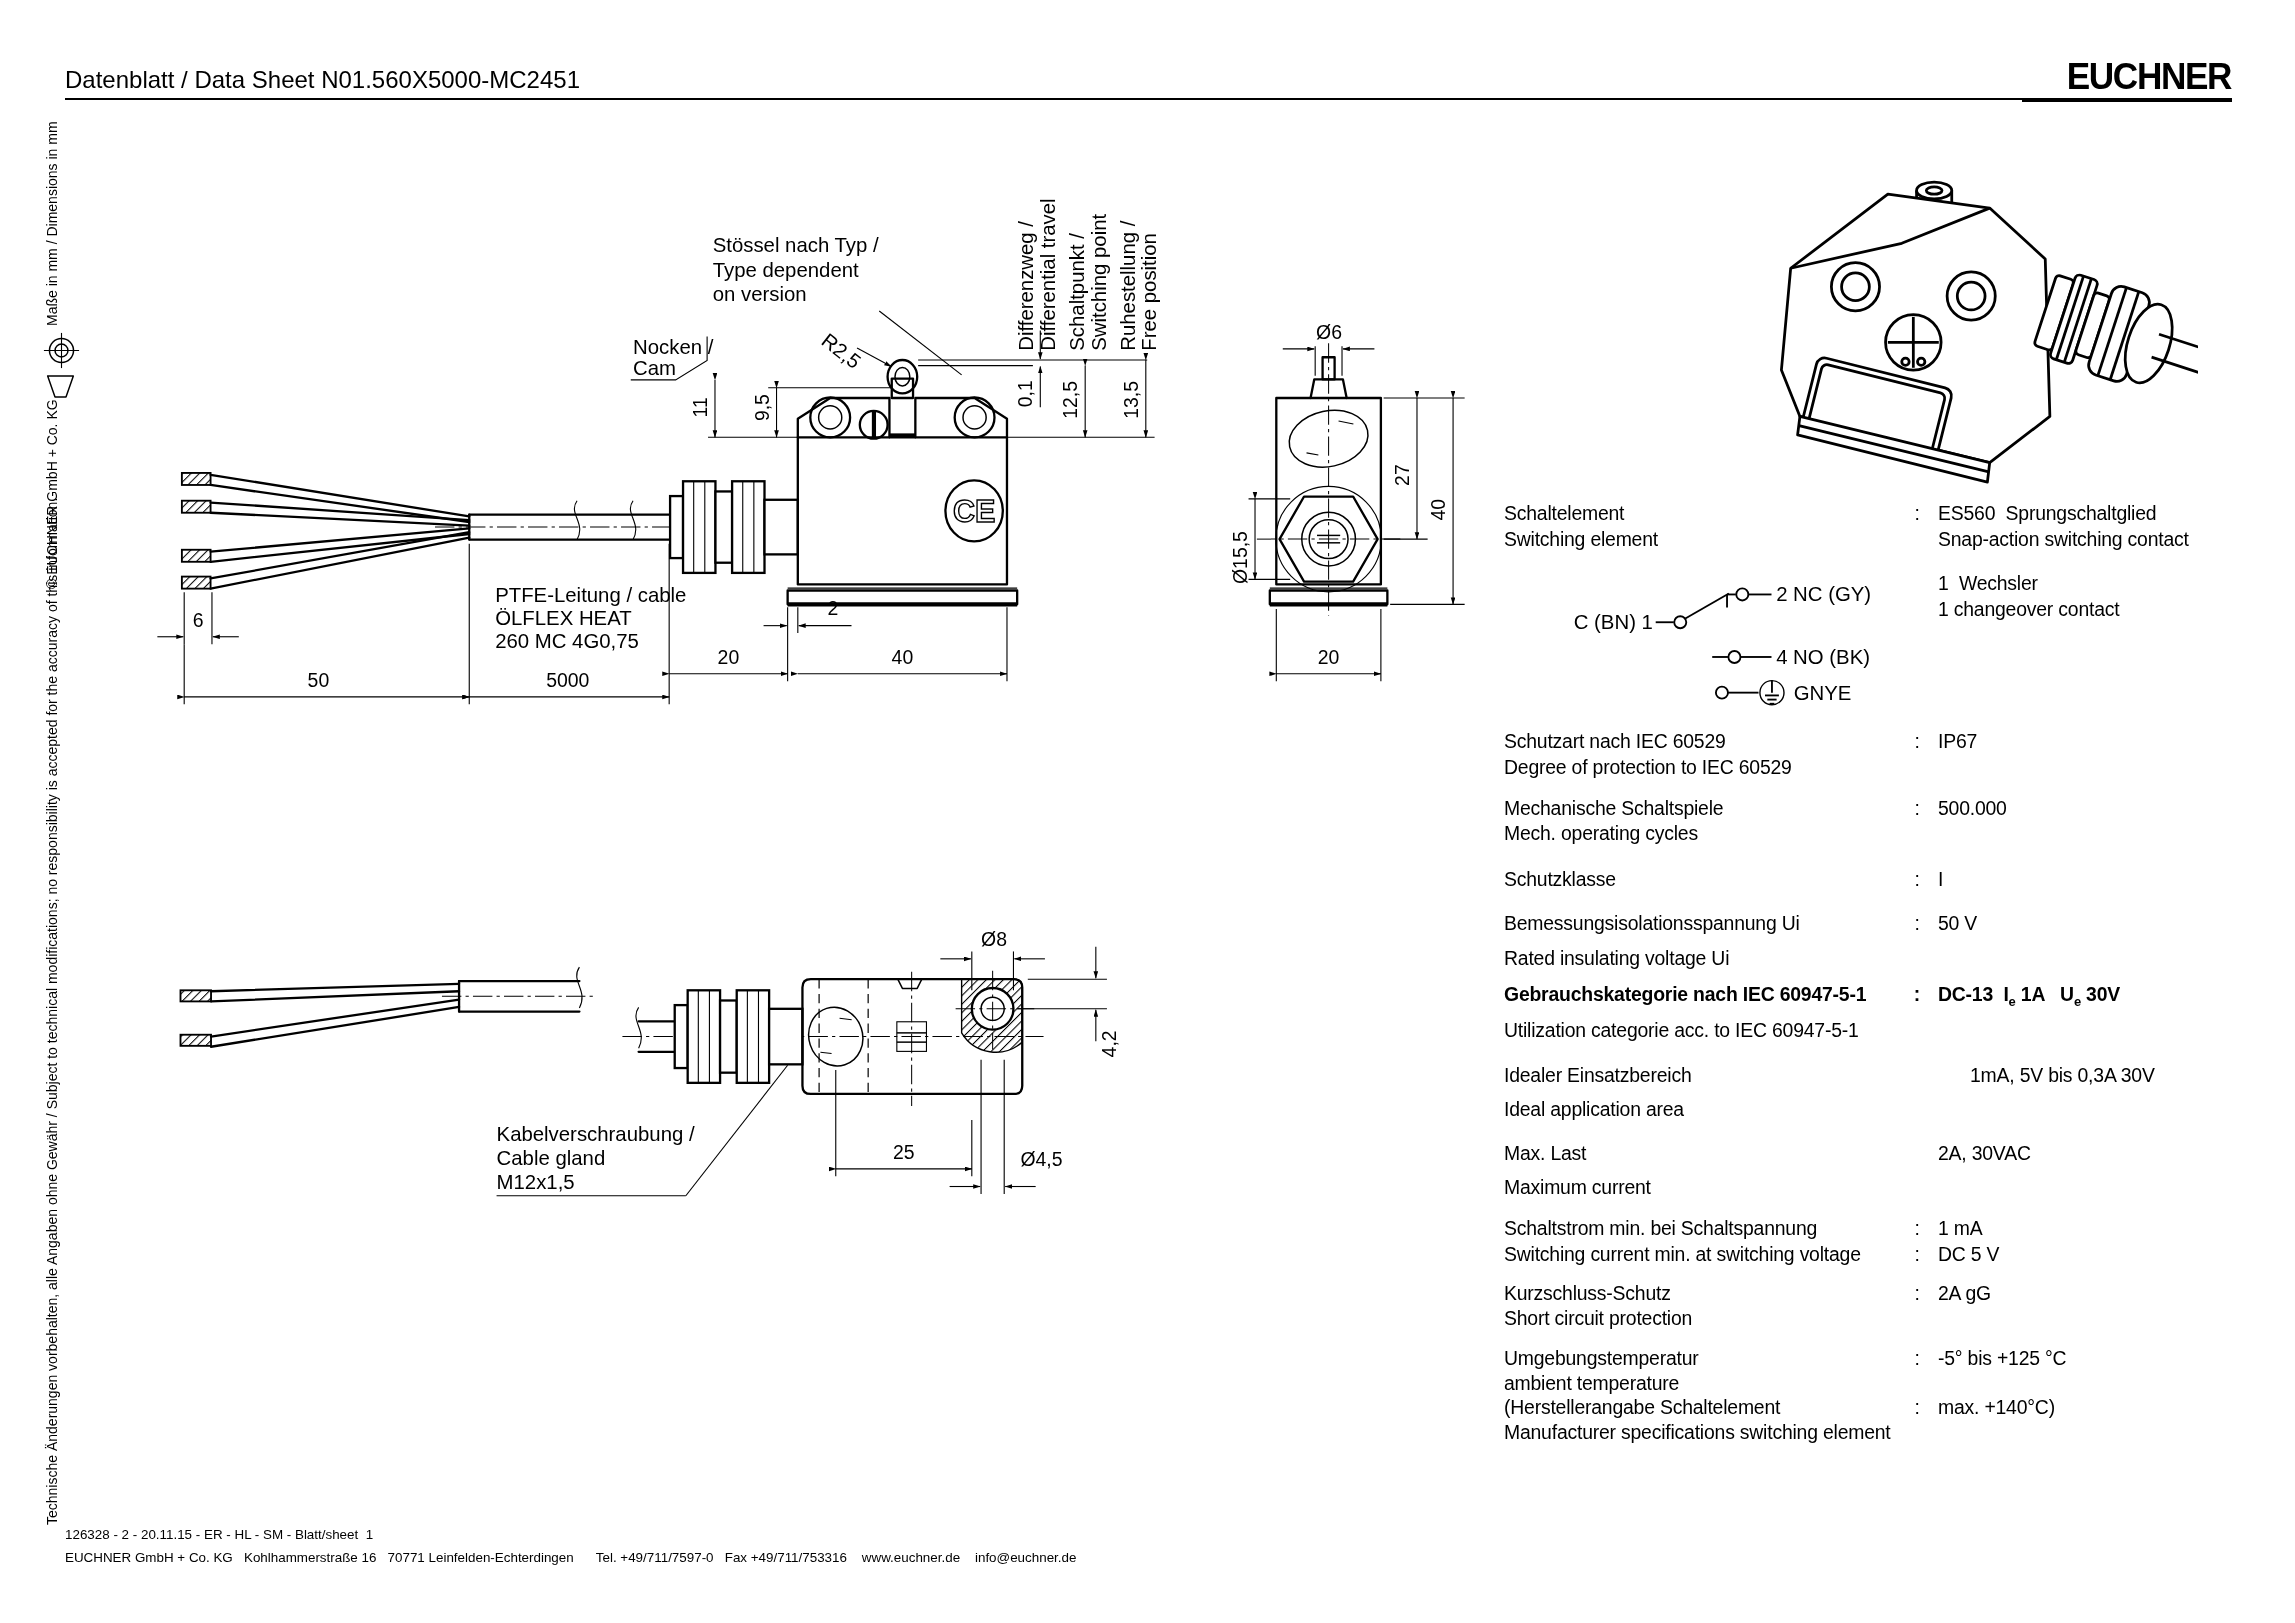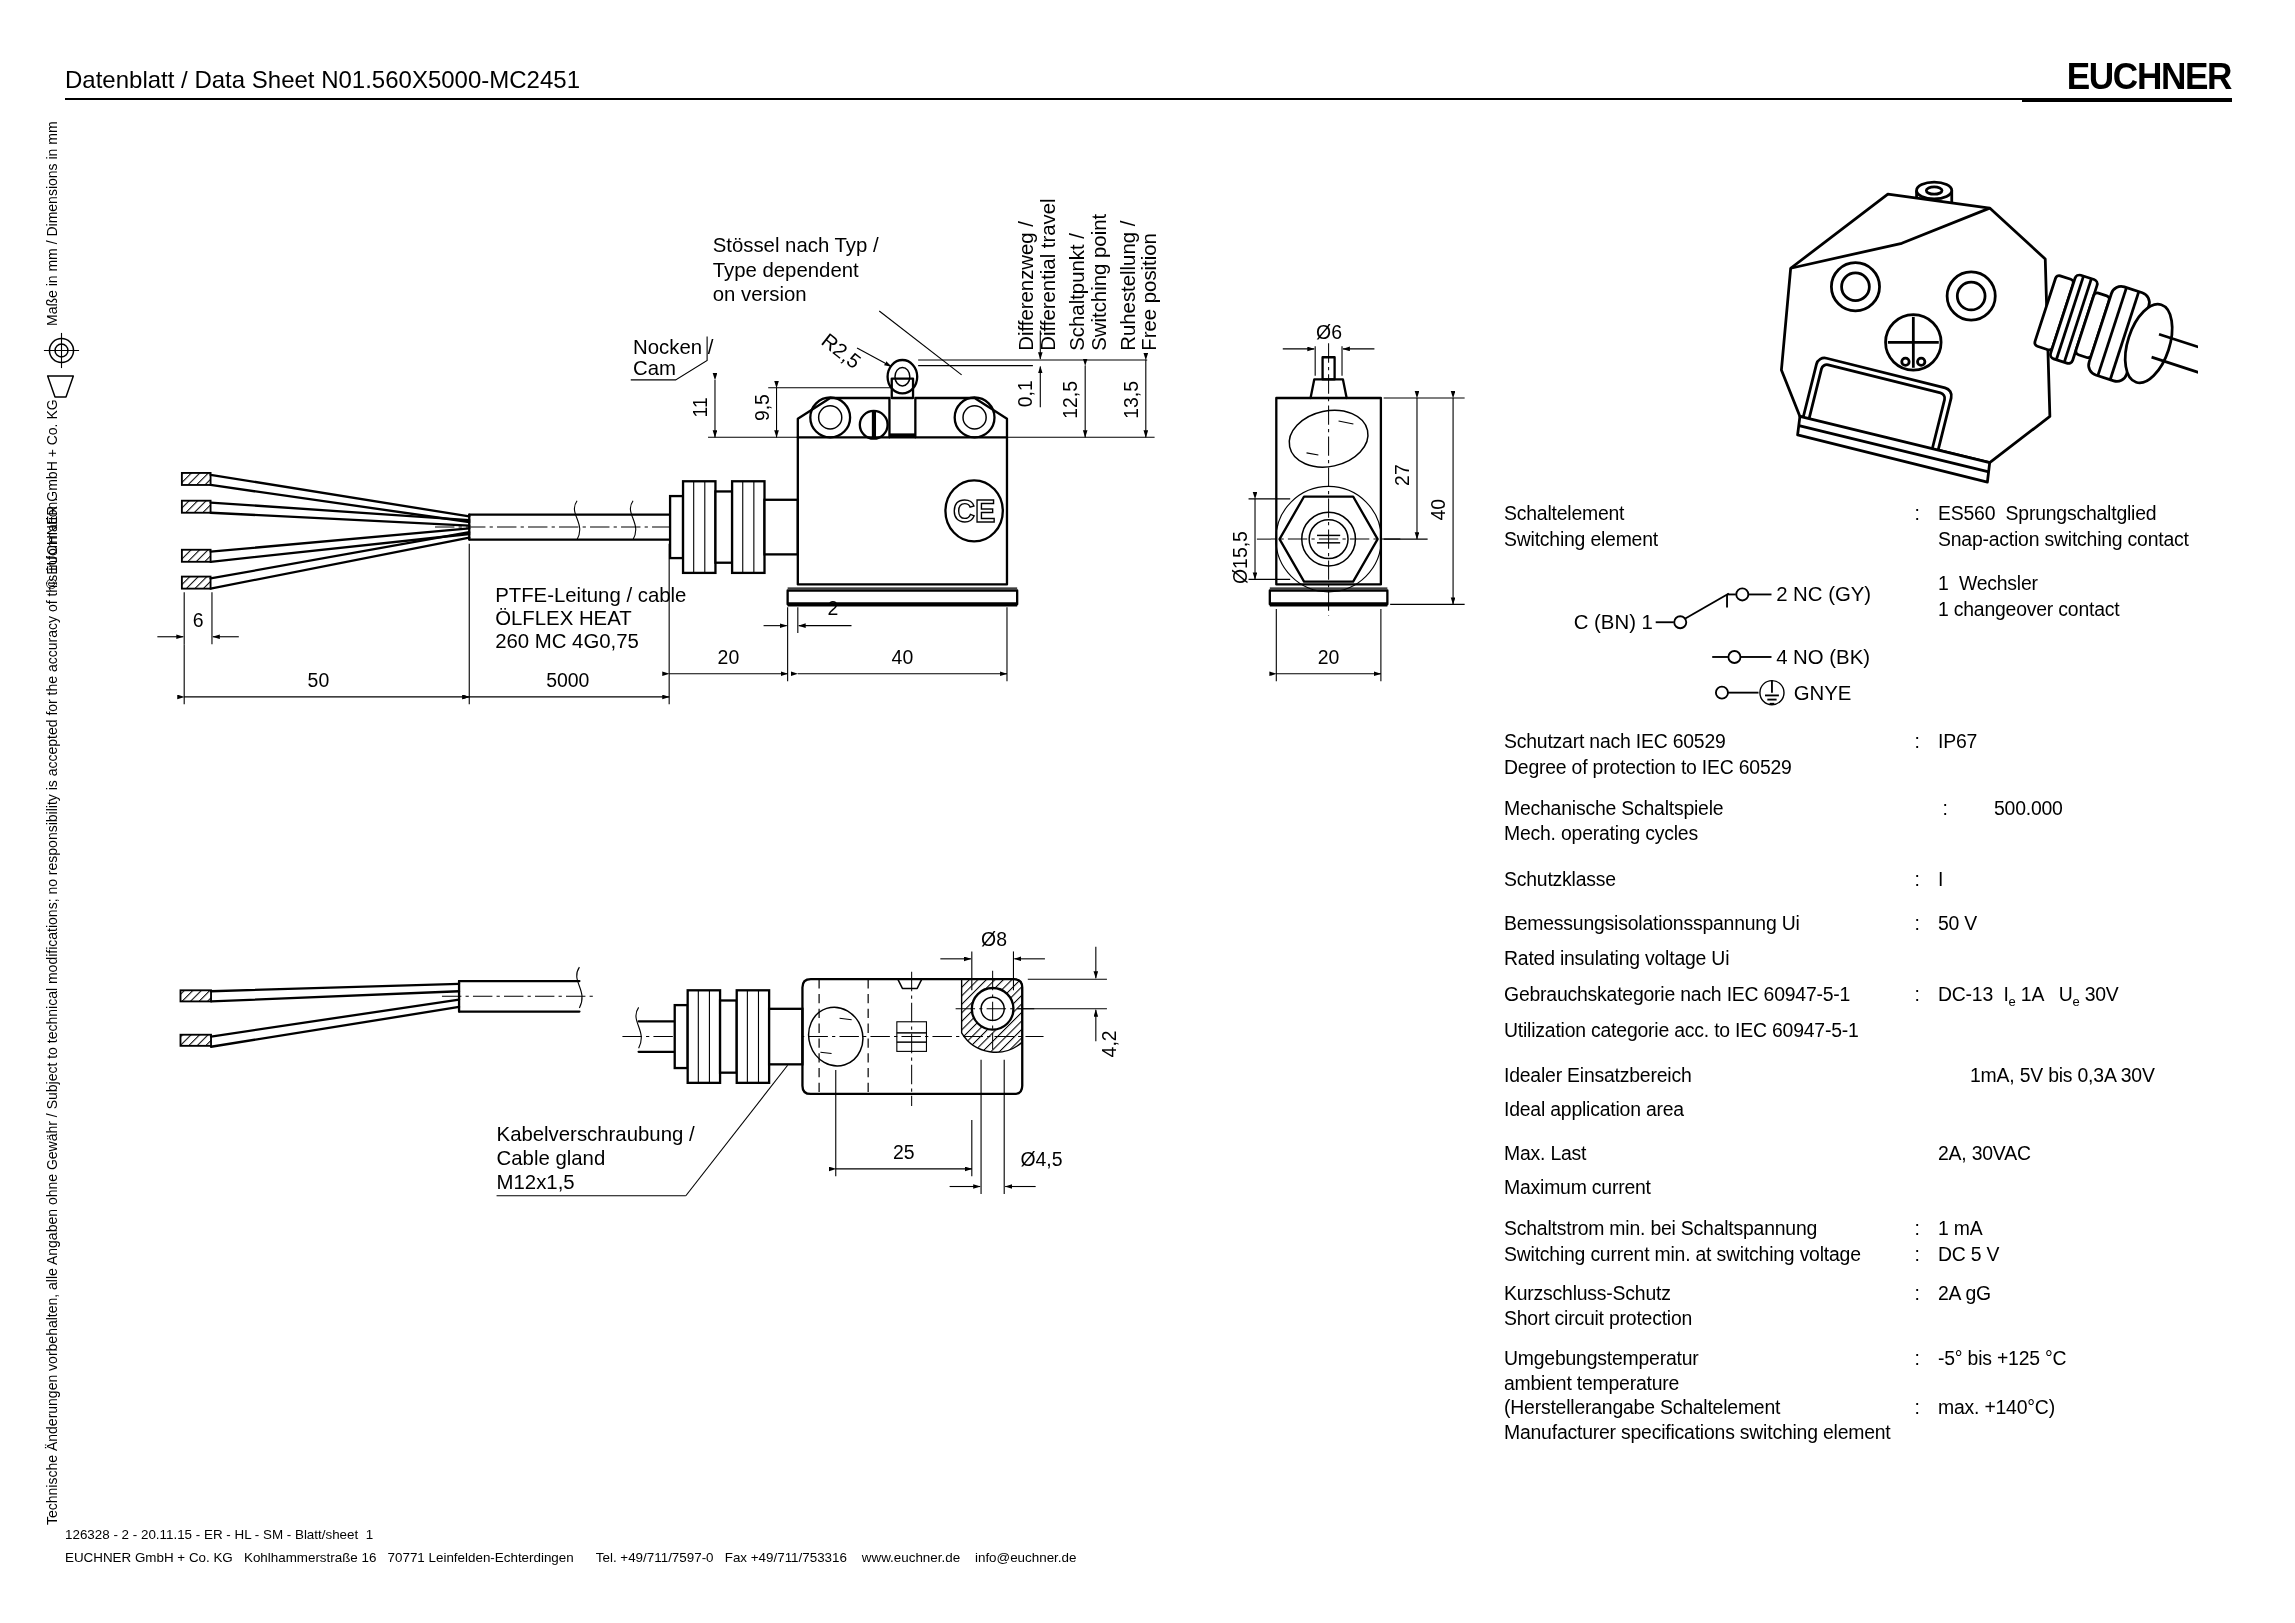--- a/index.html
+++ b/index.html
@@ -422,21 +422,21 @@
   <div class="spec-row" style="top:730px;">
       <span class="spec-label">Schutzart nach IEC 60529</span>
       <span class="spec-colon">:</span>
       <span class="spec-value">IP67</span>
     </div>
   <div class="spec-row" style="top:756px;">
       <span class="spec-label">Degree of protection to IEC 60529</span>
       <span class="spec-colon"></span>
       <span class="spec-value"></span>
     </div>
-  <div class="spec-row" style="top:797px;gap:28px;">
+  <div class="spec-row" style="top:797px;">
       <span class="spec-label">Mechanische Schaltspiele</span>
       <span class="spec-colon">:</span>
       <span class="spec-value">500.000</span>
     </div>
   <div class="spec-row" style="top:822px;">
       <span class="spec-label">Mech. operating cycles</span>
       <span class="spec-colon"></span>
       <span class="spec-value"></span>
     </div>
   <div class="spec-row" style="top:868px;">
@@ -447,21 +447,21 @@
   <div class="spec-row" style="top:912px;">
       <span class="spec-label">Bemessungsisolationsspannung Ui</span>
       <span class="spec-colon">:</span>
       <span class="spec-value">50 V</span>
     </div>
   <div class="spec-row" style="top:947px;">
       <span class="spec-label">Rated insulating voltage Ui</span>
       <span class="spec-colon"></span>
       <span class="spec-value"></span>
     </div>
-  <div class="spec-row" style="top:983px;">
+  <div class="spec-row" style="top:983px;font-weight:bold;">
       <span class="spec-label">Gebrauchskategorie nach IEC 60947-5-1</span>
       <span class="spec-colon">:</span>
       <span class="spec-value"><span>DC-13  I</span><sub class="e">e</sub><span> 1A   U</span><sub class="e">e</sub><span> 30V</span></span>
     </div>
   <div class="spec-row" style="top:1019px;">
       <span class="spec-label">Utilization categorie acc. to IEC 60947-5-1</span>
       <span class="spec-colon"></span>
       <span class="spec-value"></span>
     </div>
   <div class="spec-row" style="top:1064px;gap:16px;">

